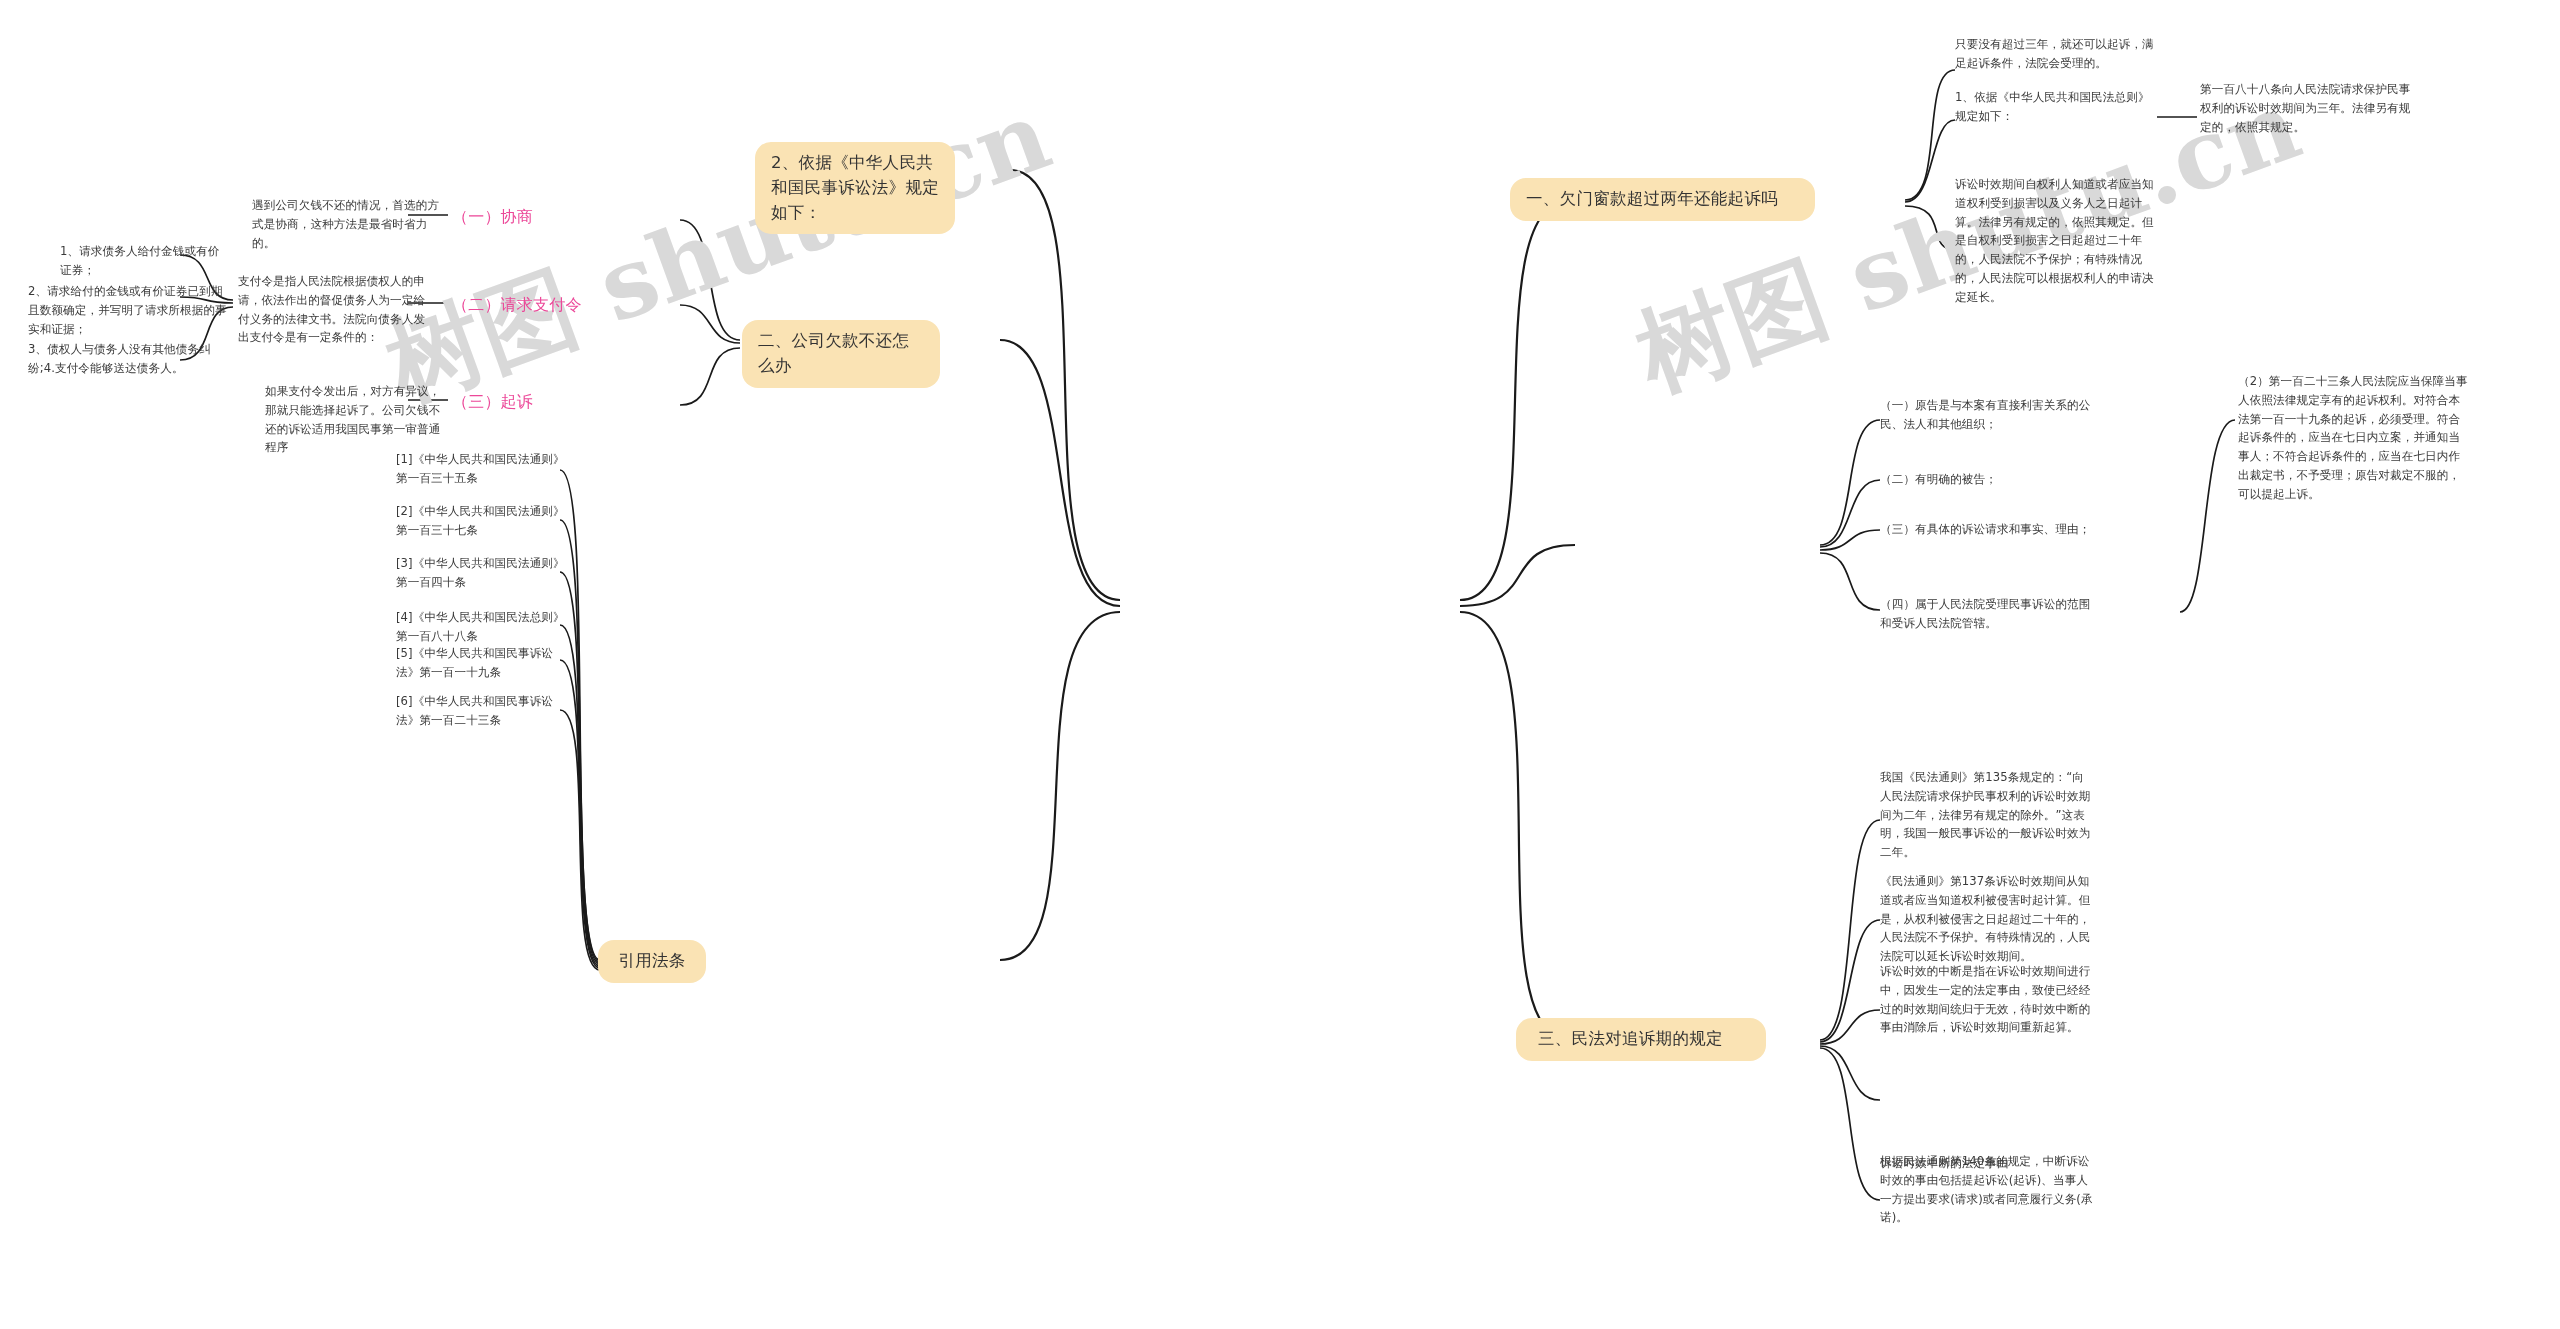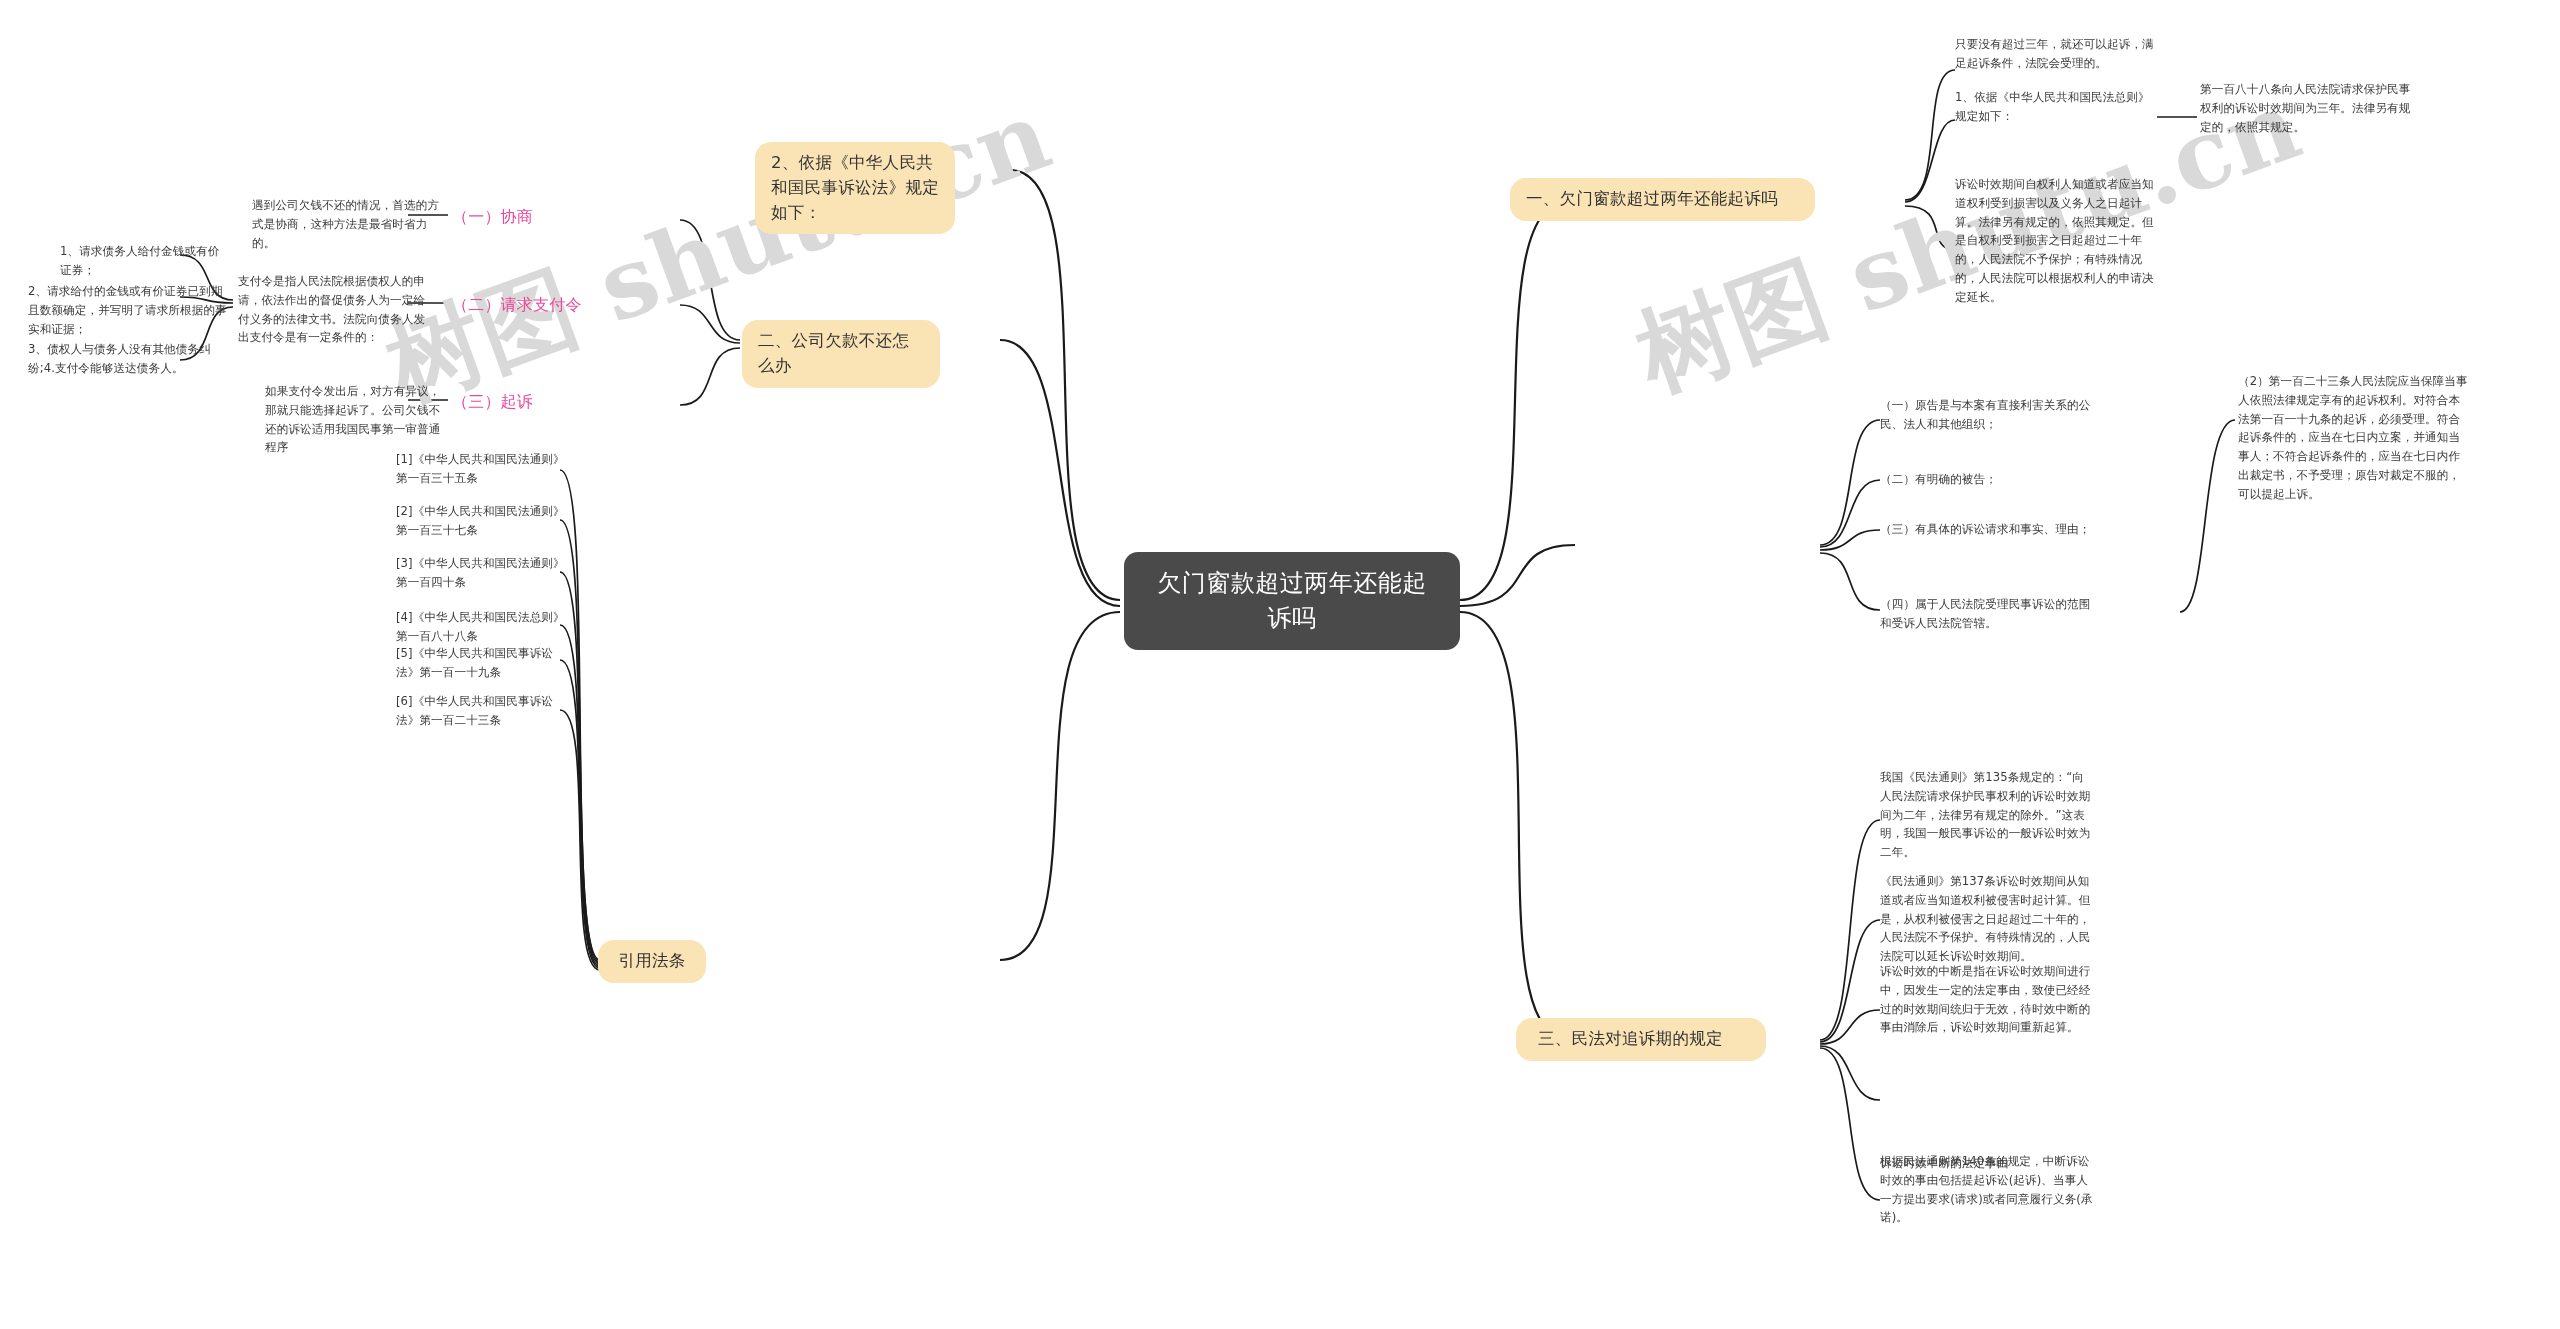--- a/index.html
+++ b/index.html
@@ -132,21 +132,20 @@
 
       <path d="M600,960 C565,960 595,470 560,470"></path>
       <path d="M600,962 C567,962 593,520 560,520"></path>
       <path d="M600,964 C567,964 593,572 560,572"></path>
       <path d="M600,966 C567,966 593,625 560,625"></path>
       <path d="M600,968 C567,968 593,660 560,660"></path>
       <path d="M600,970 C565,970 595,710 560,710"></path>
     </g>
   </svg>
 
-  <div class="node root" style="left:1124px; top:552px; width:336px;">欠门窗款超过两年还能起诉吗</div>
 
   <div class="node branch" style="left:1510px; top:178px; width:305px;">一、欠门窗款超过两年还能起诉吗</div>
 
   <div class="node leaf ta-l" style="left:1955px; top:35px; width:210px;">只要没有超过三年，就还可以起诉，满足起诉条件，法院会受理的。</div>
 
   <div class="node leaf ta-l" style="left:1955px; top:88px; width:200px;">1、依据《中华人民共和国民法总则》规定如下：</div>
 
   <div class="node leaf ta-l" style="left:2200px; top:80px; width:215px;">第一百八十八条向人民法院请求保护民事权利的诉讼时效期间为三年。法律另有规定的，依照其规定。</div>
 
   <div class="node leaf ta-l" style="left:1955px; top:175px; width:205px;">诉讼时效期间自权利人知道或者应当知道权利受到损害以及义务人之日起计算。法律另有规定的，依照其规定。但是自权利受到损害之日起超过二十年的，人民法院不予保护；有特殊情况的，人民法院可以根据权利人的申请决定延长。</div>

